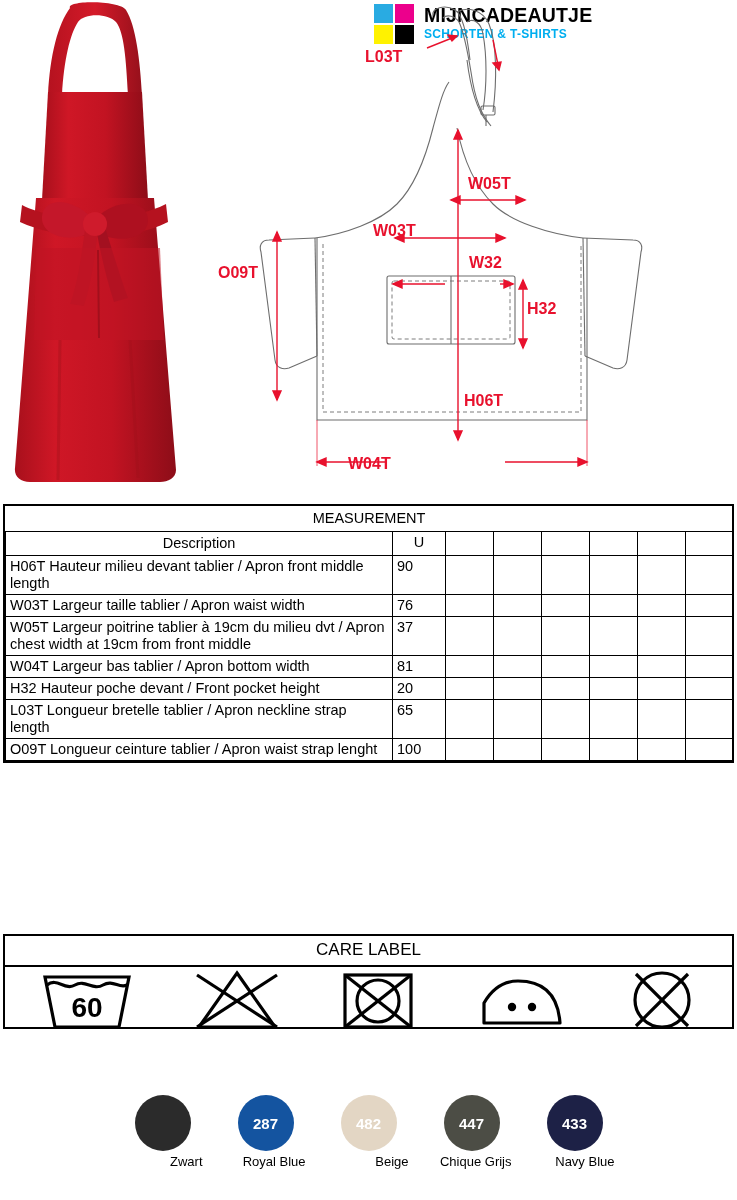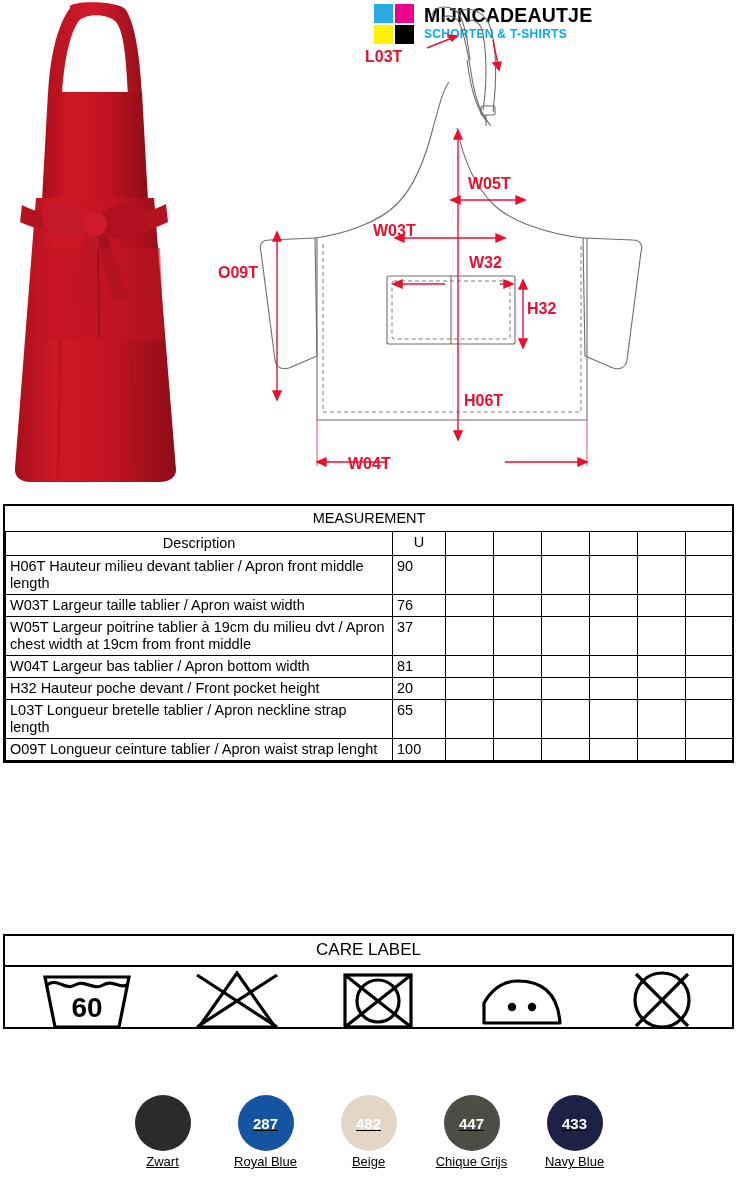--- a/index.html
+++ b/index.html
@@ -172,22 +172,21 @@
     position: absolute;
     left: 0;
     top: 1095px;
     width: 737px;
     display: flex;
     justify-content: center;
     gap: 23px;
   }
   .color-item {
     width: 80px;
-    text-align: center;
-    text-decoration: underline;
+    text-align: right;
   }
   .swatch {
     width: 56px;
     height: 56px;
     border-radius: 50%;
     margin: 0 auto 4px auto;
     display: flex;
     align-items: center;
     justify-content: center;
     color: #fff;

